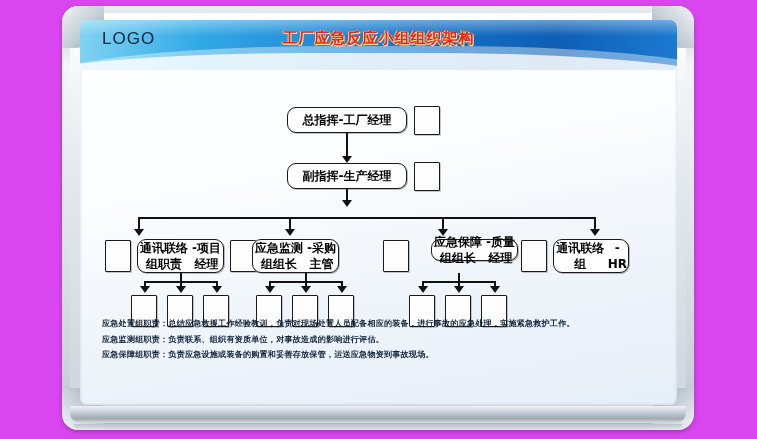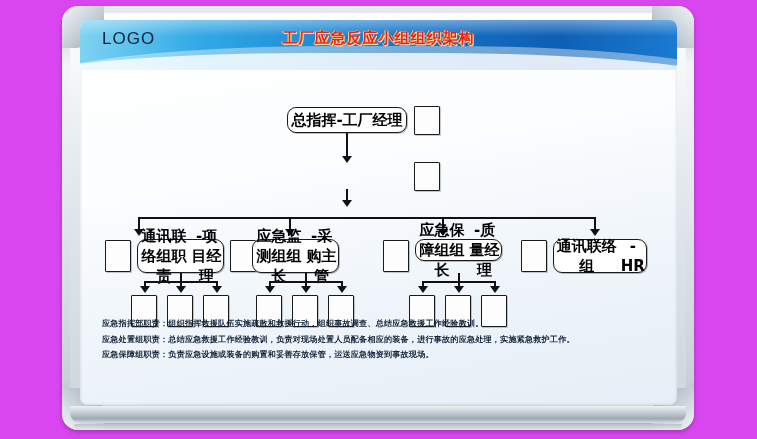--- a/index.html
+++ b/index.html
@@ -76,21 +76,21 @@
   }
 
   
   .chart{position:absolute;left:0;top:50px;width:597px;height:272px;}
 
   .node{
     position:absolute;box-sizing:border-box;
     background:#ffffff;border:1.6px solid #1a1a1a;border-radius:9px;
     display:flex;align-items:center;justify-content:center;text-align:center;
     font-family:"DejaVu Sans","Liberation Sans",sans-serif;
-    font-size:15px;font-weight:bold;color:#000;line-height:1.35;
+    font-size:12px;font-weight:bold;color:#000;line-height:1.35;
     box-shadow:1px 1px 0 rgba(0,0,0,.25);
   }
   .slot{
     position:absolute;box-sizing:border-box;background:#fdfdfd;
     border:1.6px solid #1a1a1a;border-radius:1px;
     box-shadow:1px 1px 0 rgba(0,0,0,.2);
   }
   .line{position:absolute;background:#111;}
   .vline{width:1.7px;}
   .hline{height:1.7px;}
@@ -132,20 +132,21 @@
     </div>
 
     <div class="chart">
 
       <div class="node" style="left:207px;top:37px;width:120px;height:26px;">总指挥-工厂经理</div>
       <div class="slot" style="left:334px;top:36px;width:26px;height:29px;"></div>
 
       <div class="line vline" style="left:266px;top:63px;height:24px;"></div>
       <div class="arrow" style="left:262px;top:86px;"></div>
 
+      <div class="node" style="left:207px;top:93px;width:120px;height:26px;">副指挥-生产经理</div>
       <div class="slot" style="left:334px;top:92px;width:26px;height:29px;"></div>
 
       <div class="line vline" style="left:266px;top:119px;height:15px;"></div>
       <div class="arrow" style="left:262px;top:130px;"></div>
 
       <div class="line hline" style="left:58px;top:147px;width:456px;"></div>
 
       <div class="line vline" style="left:58px;top:147px;height:14px;"></div>
       <div class="arrow" style="left:54px;top:159px;"></div>
       <div class="slot" style="left:25px;top:170px;width:26px;height:32px;"></div>
@@ -182,51 +183,51 @@
       <div class="arrow" style="left:185px;top:216px;"></div>
       <div class="arrow" style="left:221px;top:216px;"></div>
       <div class="arrow" style="left:257px;top:216px;"></div>
       <div class="slot" style="left:176px;top:225px;width:26px;height:32px;"></div>
       <div class="slot" style="left:212px;top:225px;width:26px;height:32px;"></div>
       <div class="slot" style="left:248px;top:225px;width:26px;height:32px;"></div>
 
       <div class="line vline" style="left:362px;top:147px;height:14px;"></div>
       <div class="arrow" style="left:358px;top:159px;"></div>
       <div class="slot" style="left:303px;top:170px;width:26px;height:32px;"></div>
-      <div class="node" style="left:335px;top:169px;width:87px;height:22px;">
+      <div class="node" style="left:351px;top:169px;width:87px;height:22px;">
         <span>应急保障组组长</span>
           <br>
         <span>-质量经理</span>
       </div>
       <div class="line vline" style="left:378px;top:203px;height:9px;"></div>
       <div class="line hline" style="left:342px;top:211px;width:73px;"></div>
       <div class="line vline" style="left:342px;top:211px;height:7px;"></div>
       <div class="line vline" style="left:378px;top:211px;height:7px;"></div>
       <div class="line vline" style="left:414px;top:211px;height:7px;"></div>
       <div class="arrow" style="left:338px;top:216px;"></div>
       <div class="arrow" style="left:374px;top:216px;"></div>
       <div class="arrow" style="left:410px;top:216px;"></div>
       <div class="slot" style="left:329px;top:225px;width:26px;height:32px;"></div>
       <div class="slot" style="left:365px;top:225px;width:26px;height:32px;"></div>
       <div class="slot" style="left:401px;top:225px;width:26px;height:32px;"></div>
 
       <div class="line vline" style="left:514px;top:147px;height:14px;"></div>
       <div class="arrow" style="left:510px;top:159px;"></div>
       <div class="slot" style="left:441px;top:170px;width:26px;height:32px;"></div>
-      <div class="node" style="left:473px;top:169px;width:94px;height:34px;">
+      <div class="node" style="left:473px;top:169px;width:76px;height:34px;">
         <span>通讯联络组</span>
           <br>
         <span>-HR</span>
       </div>
 
     </div>
 
     <div class="duties">
-      <div>应急指挥部职责：组织指挥救援队伍实施疏散和救援行动，组织事故调查、总结应急救援工作经验教训。</div>
       <div>应急处置组职责：总结应急救援工作经验教训，负责对现场处置人员配备相应的装备，进行事故的应急处理，实施紧急救护工作。</div>
+      <div>应急监测组职责：负责联系、组织有资质单位，对事故造成的影响进行评估。</div>
       <div>应急保障组职责：负责应急设施或装备的购置和妥善存放保管，运送应急物资到事故现场。</div>
     </div>
 
   </div>
 
   <div class="pen-tray"></div>
   <div class="tray-shadow"></div>
 
 </div>
 

